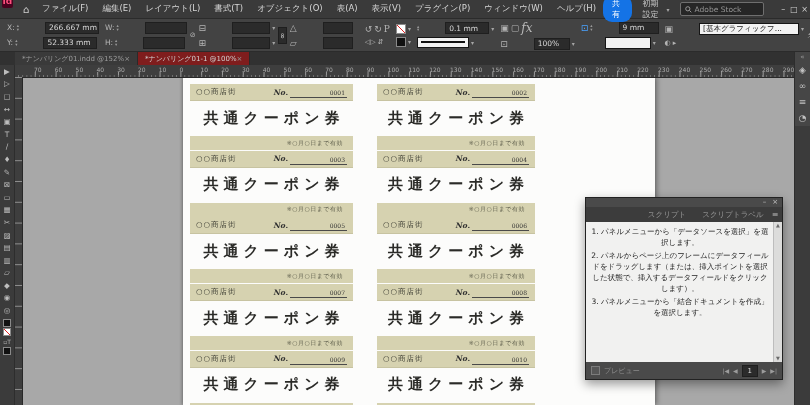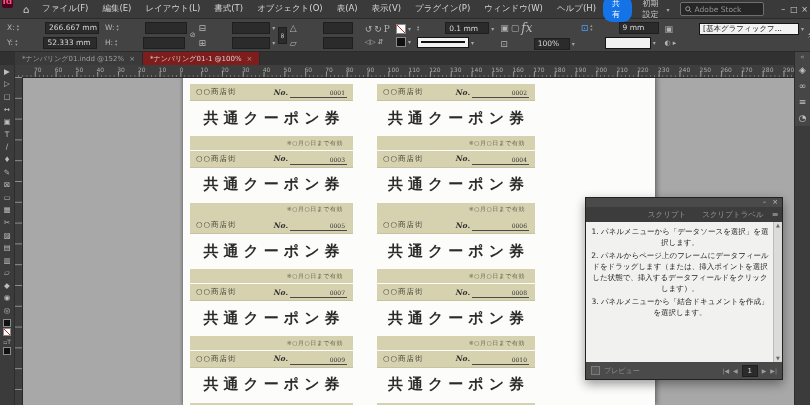--- a/index.html
+++ b/index.html
@@ -38,21 +38,21 @@
   .chain{display:inline-block;transform:rotate(90deg);font-size:8px;color:#d0d0d0;}
   .swatch{width:10px;height:10px;border:1px solid #8a8a8a;box-sizing:border-box;}
   .sw-none{background:linear-gradient(to top right,#fff 44%,#d22 46%,#d22 54%,#fff 56%);}
   .sw-fill{background:#111;}
   .strokestyle{width:50px;height:9px;background:#f2f2f2;border:1px solid #151515;position:relative;}
   .strokestyle::after{content:"";position:absolute;left:3px;right:3px;top:3px;height:2px;background:#111;}
   .fx{font-family:"DejaVu Serif",serif;font-style:italic;font-size:12px;color:#b9b9b9;}
   
   .tabbar{position:absolute;left:0;top:52px;width:810px;height:13px;background:#313131;display:flex;
           align-items:stretch;padding-left:15px;z-index:20;}
-  .doctab{display:flex;align-items:center;gap:5px;padding:0 7px;font-size:7px;color:#9d9d9d;background:#3a3a3a;
+  .doctab{display:flex;align-items:center;padding:0 7px;font-size:7px;color:#9d9d9d;background:#3a3a3a;
           border-right:1px solid #2a2a2a;white-space:nowrap;}
   .doctab.active{background:#7f1d1d;color:#d2d2d2;justify-content:space-between;}
   .tabx{font-size:7px;color:#9a9a9a;}
   
   .hruler{position:absolute;left:14px;top:65px;width:781px;height:12px;background:#3e3e3e;
           border-bottom:1px solid #282828;z-index:10;overflow:hidden;}
   .hruler .major{position:absolute;left:0;right:0;bottom:0;height:5px;
      background-image:linear-gradient(to right,#9b9b9b 0,#9b9b9b 1px,transparent 1px);background-size:20.8px 100%;}
   .hruler .minor{position:absolute;left:0;right:0;bottom:0;height:2px;
      background-image:linear-gradient(to right,#7a7a7a 0,#7a7a7a 1px,transparent 1px);background-size:4.16px 100%;}

